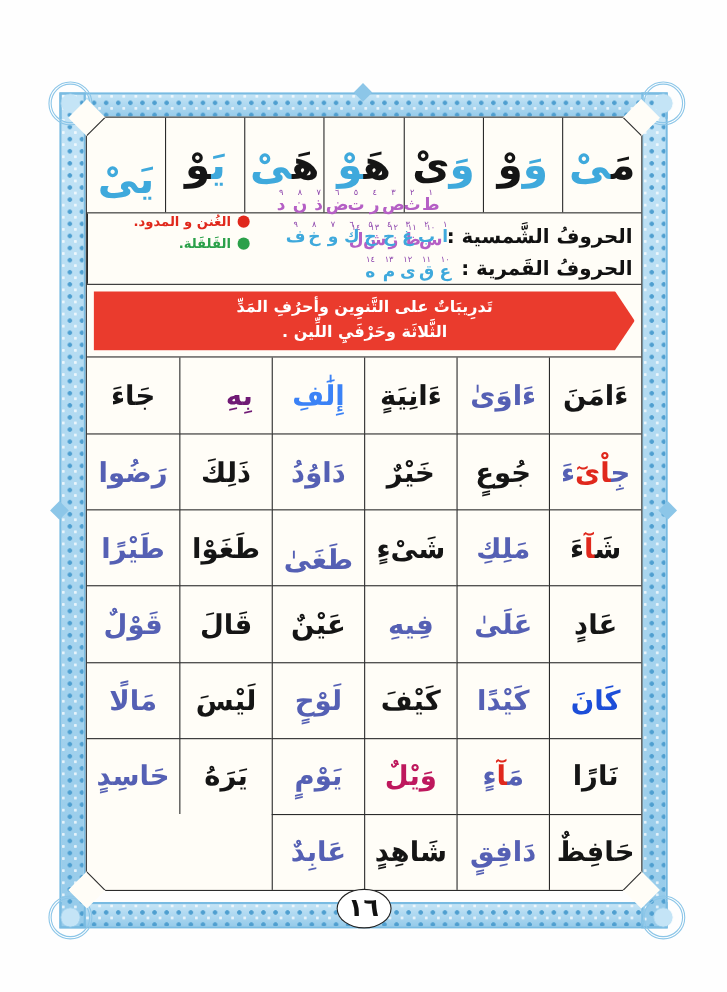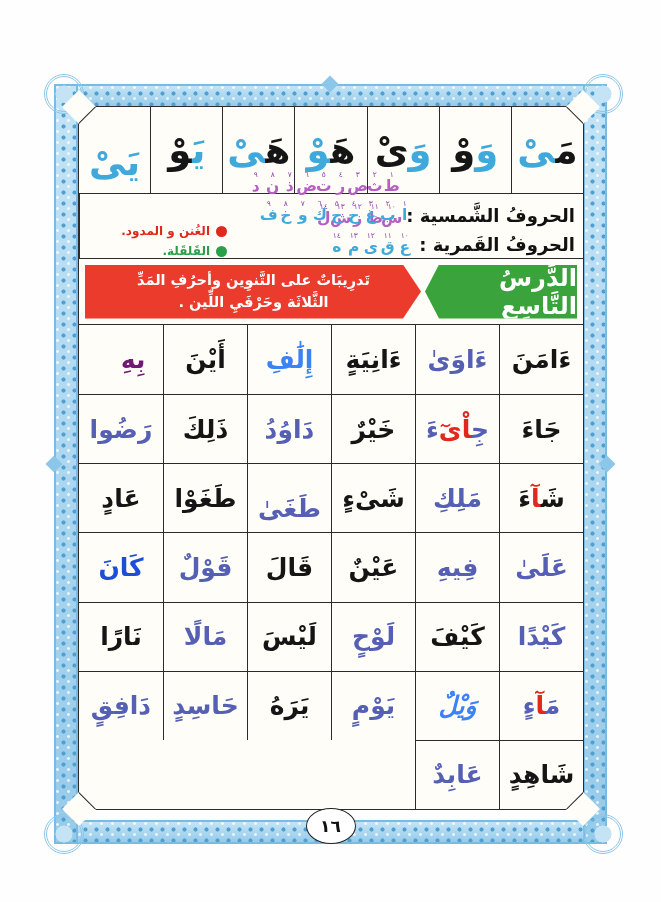--- a/index.html
+++ b/index.html
@@ -35,21 +35,21 @@
   .ch-bl{left:-12px;bottom:-12px;border-top-color:#2b2b2b;}
   .ch-br{right:-12px;bottom:-12px;border-left-color:#2b2b2b;}
   
   .letters-row{display:flex;height:86px;border-bottom:1.4px solid #2b2b2b;}
   .lcell{flex:1;display:flex;align-items:center;justify-content:center;
          border-left:1.2px solid #2b2b2b;font-size:37px;font-weight:bold;line-height:1;}
   .lcell:last-child{border-left:none;}
   
   .legend-row{display:flex;height:64px;border-bottom:1.4px solid #2b2b2b;}
   .legend-left{width:158px;border-left:1.2px solid #2b2b2b;display:flex;flex-direction:column;
-               justify-content:flex-end;gap:6px;padding:0 10px;box-sizing:border-box;}
+               justify-content:flex-start;gap:6px;padding:0 10px;box-sizing:border-box;}
   .legend-item{display:flex;align-items:center;gap:6px;font-size:12px;font-weight:bold;}
   .dot{width:11px;height:11px;border-radius:50%;flex:0 0 auto;}
   .legend-right{flex:1;display:flex;flex-direction:column;justify-content:center;
                 padding:2px 8px;box-sizing:border-box;}
   .letters-line{display:flex;align-items:flex-end;gap:2px;height:29px;}
   .line-label{font-size:18px;font-weight:bold;color:#111;white-space:nowrap;margin-left:4px;
               align-self:center;padding-top:8px;}
   .lstack{display:inline-flex;flex-direction:column;align-items:center;width:17px;line-height:1;}
   .lstack .num{font-size:7.5px;color:#8d44ad;margin-bottom:0px;}
   .lstack .lt{font-size:15.5px;font-weight:bold;}
@@ -69,21 +69,21 @@
   .word-grid{flex:1;display:grid;grid-template-columns:repeat(6,1fr);grid-template-rows:repeat(7,1fr);}
   .gcell{display:flex;align-items:center;justify-content:center;
          border-left:1.2px solid #2b2b2b;border-top:1.2px solid #2b2b2b;
          font-size:25px;font-weight:bold;line-height:1;overflow:hidden;white-space:nowrap;}
   .gcell:nth-child(6n){border-left:none;}
   .gcell:nth-child(-n+6){border-top:none;}
   
   .page-number{position:absolute;left:50%;bottom:58px;transform:translateX(-50%);
                width:48px;height:34px;background:#fff;border:1.8px solid #222;border-radius:50%;
                display:flex;align-items:center;justify-content:center;
-               font-size:17px;font-weight:bold;color:#111;z-index:6;}
+               font-size:23px;font-weight:bold;color:#111;z-index:6;}
 </style>
 </head>
 <body>
 
 <div class="page">
 
   <div class="fs top"></div>
   <div class="fs bottom"></div>
   <div class="fs left"></div>
   <div class="fs right"></div>
@@ -233,55 +233,54 @@
           <span id="ghunnah-label" style="color: rgb(224, 40, 28);">الغُنن و المدود.</span>
         </div>
         <div class="legend-item">
           <span class="dot" id="dot-green" style="background: rgb(43, 160, 74);"></span>
           <span id="qalqalah-label" style="color: rgb(43, 160, 74);">القَلقَلة.</span>
         </div>
       </div>
     </div>
 
     <div class="banner-row">
-      <div class="banner-green">الدَّرسُ التَّاسِع</div>
       <div class="banner-red">
         <div>تَدرِيبَاتٌ على التَّنوِين وأحرُفِ المَدِّ</div>
         <div>الثَّلاثَة وحَرْفَيِ اللِّين .</div>
       </div>
     </div>
 
     <div class="word-grid" id="word-grid">
         <div class="gcell">
           <span style="color: rgb(21, 21, 21);">ءَامَنَ</span>
         </div>
         <div class="gcell">
           <span style="color: rgb(85, 96, 180);">ءَاوَىٰ</span>
         </div>
         <div class="gcell">
           <span style="color: rgb(21, 21, 21);">ءَانِيَةٍ</span>
         </div>
         <div class="gcell">
           <span style="color: #3b82f6;">إِلَٰفِ</span>
         </div>
         <div class="gcell">
-          <span style="color: rgb(21, 21, 21);">أَيْنَ</span>
-        </div>
-        <div class="gcell">
           <span style="color: #701a75; margin-left: 24px;">بِهِ</span>
         </div>
         <div class="gcell">
           <span style="color: rgb(21, 21, 21);">جَاءَ</span>
         </div>
         <div class="gcell">
           <span style="color: rgb(85, 96, 180);">جِ‍</span>
           <span style="color: rgb(224, 40, 28);">‍اْىٓ</span>
           <span style="color: rgb(85, 96, 180);">ءَ</span>
         </div>
         <div class="gcell">
+          <span style="color: rgb(21, 21, 21);">جُوعٍ</span>
+        </div>
+        <div class="gcell">
           <span style="color: rgb(21, 21, 21);">خَيْرٌ</span>
         </div>
         <div class="gcell">
           <span style="color: rgb(85, 96, 180);">دَاوُدُ</span>
         </div>
         <div class="gcell">
           <span style="color: rgb(21, 21, 21);">ذَلِكَ</span>
         </div>
         <div class="gcell">
           <span style="color: rgb(85, 96, 180);">رَضُوا</span>
@@ -297,20 +296,23 @@
         <div class="gcell">
           <span style="color: rgb(21, 21, 21);">شَىْءٍ</span>
         </div>
         <div class="gcell">
           <span style="color: rgb(85, 96, 180); margin-top: 20px;">طَغَىٰ</span>
         </div>
         <div class="gcell">
           <span style="color: rgb(21, 21, 21);">طَغَوْا</span>
         </div>
         <div class="gcell">
+          <span style="color: rgb(85, 96, 180);">طَيْرًا</span>
+        </div>
+        <div class="gcell">
           <span style="color: rgb(21, 21, 21);">عَادٍ</span>
         </div>
         <div class="gcell">
           <span style="color: rgb(85, 96, 180);">عَلَىٰ</span>
         </div>
         <div class="gcell">
           <span style="color: rgb(85, 96, 180);">فِيهِ</span>
         </div>
         <div class="gcell">
           <span style="color: rgb(21, 21, 21);">عَيْنٌ</span>
@@ -341,30 +343,33 @@
         </div>
         <div class="gcell">
           <span style="color: rgb(21, 21, 21);">نَارًا</span>
         </div>
         <div class="gcell">
           <span style="color: rgb(85, 96, 180);">مَ‍</span>
           <span style="color: rgb(224, 40, 28);">‍آ</span>
           <span style="color: rgb(85, 96, 180);">ءٍ</span>
         </div>
         <div class="gcell">
-          <span style="color: #3b82f6; font-style: italic;">وَيْلٌ</span>
+          <span style="color: #be185d;">وَيْلٌ</span>
         </div>
         <div class="gcell">
           <span style="color: rgb(85, 96, 180);">يَوْمٍ</span>
         </div>
         <div class="gcell">
           <span style="color: rgb(21, 21, 21);">يَرَهُ</span>
         </div>
         <div class="gcell">
           <span style="color: rgb(85, 96, 180);">حَاسِدٍ</span>
+        </div>
+        <div class="gcell">
+          <span style="color: rgb(21, 21, 21);">حَافِظٌ</span>
         </div>
         <div class="gcell">
           <span style="color: rgb(85, 96, 180);">دَافِقٍ</span>
         </div>
         <div class="gcell">
           <span style="color: rgb(21, 21, 21);">شَاهِدٍ</span>
         </div>
         <div class="gcell">
           <span style="color: rgb(85, 96, 180);">عَابِدٌ</span>
         </div>

